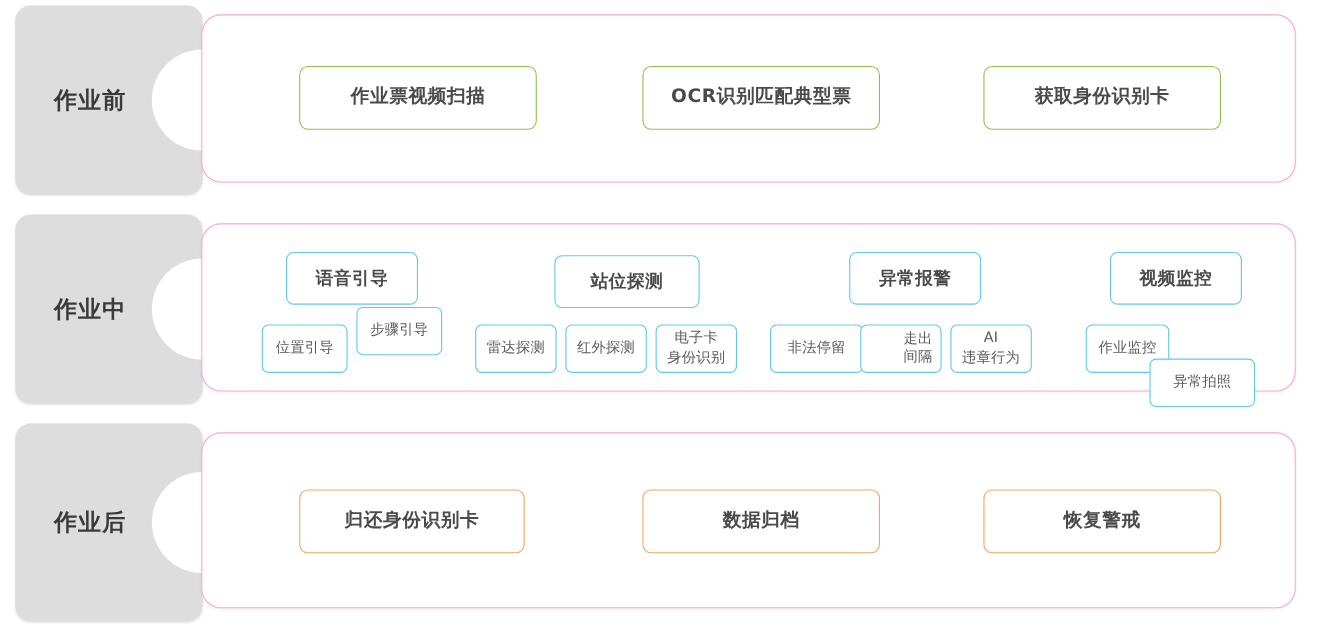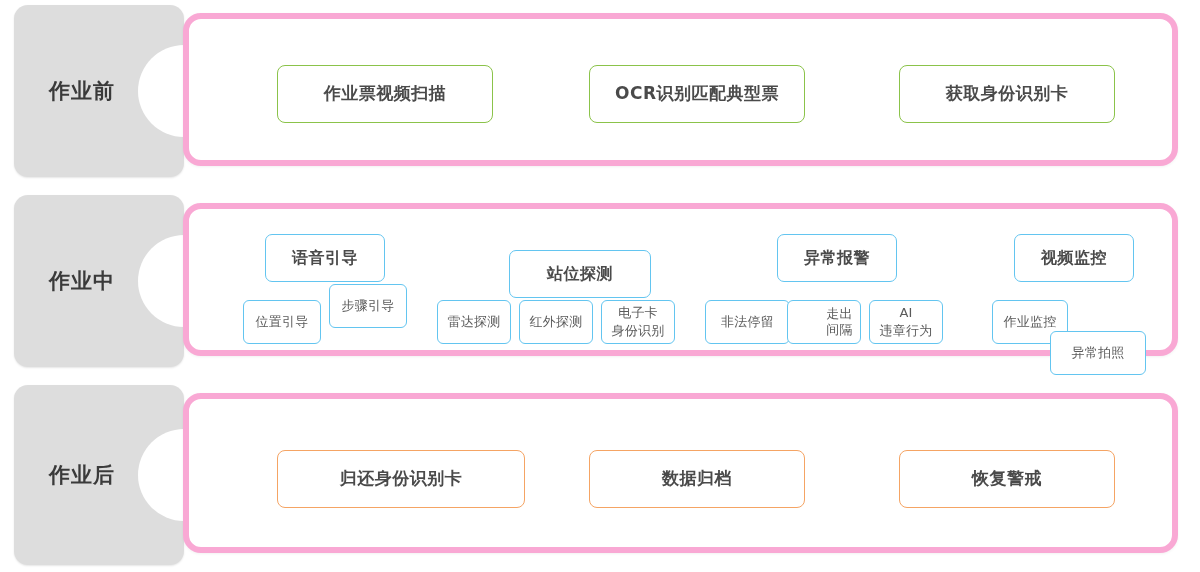--- a/index.html
+++ b/index.html
@@ -62,21 +62,21 @@
     border-radius: 50%;
     background: #ffffff;
   }
 
   
   .phase-panel {
     position: absolute;
     left: 183px;
     right: 22px;
     background: #ffffff;
-    border: 6px solid #f9a8d4;
+    border: 1px solid #f9a8d4;
     border-radius: 18px;
     box-shadow: 0 1px 3px rgba(0,0,0,0.055);
     box-sizing: border-box;
   }
 
   
   .node {
     position: absolute;
     box-sizing: border-box;
     background: #ffffff;
@@ -155,21 +155,21 @@
     <div class="phase-panel" style="top:8px; height:153px;">
 
       <div class="node mid accent-blue" style="left:76px; top:25px; width:120px;">语音引导</div>
       <div class="node small accent-blue" style="left:54px; top:91px; width:78px;">
         <span>位置引导</span>
       </div>
       <div class="node small accent-blue" style="left:140px; top:75px; width:78px;">
         <span>步骤引导</span>
       </div>
 
-      <div class="node mid accent-blue" style="left:320px; top:41px; width:142px;">站位探测</div>
+      <div class="node mid accent-blue" style="left:320px; top:28px; width:132px;">站位探测</div>
       <div class="node small accent-blue" style="left:248px; top:91px; width:74px;">
         <span>雷达探测</span>
       </div>
       <div class="node small accent-blue" style="left:330px; top:91px; width:74px;">
         <span>红外探测</span>
       </div>
       <div class="node small accent-blue" style="left:412px; top:91px; width:74px;">
         <span class="two-line">
           <span class="two-line">电子卡</span>
           <span class="two-line">身份识别</span>
@@ -199,19 +199,19 @@
       </div>
     </div>
   </div>
 
   <div class="phase-row" style="top:385px; height:180px;">
     <div class="phase-tab" style="height:180px;">
       <div class="phase-tab-label">作业后</div>
       <div class="phase-notch"></div>
     </div>
     <div class="phase-panel" style="top:8px; height:160px;">
-      <div class="node big accent-orange" style="left:88px; top:51px; width:248px;">归还身份识别卡</div>
+      <div class="node big accent-orange" style="left:88px; top:51px; width:205px;">归还身份识别卡</div>
       <div class="node big accent-orange" style="left:400px; top:51px; width:216px;">数据归档</div>
       <div class="node big accent-orange" style="left:710px; top:51px; width:216px;">恢复警戒</div>
     </div>
   </div>
 
 </div>
 
 </body></html>

